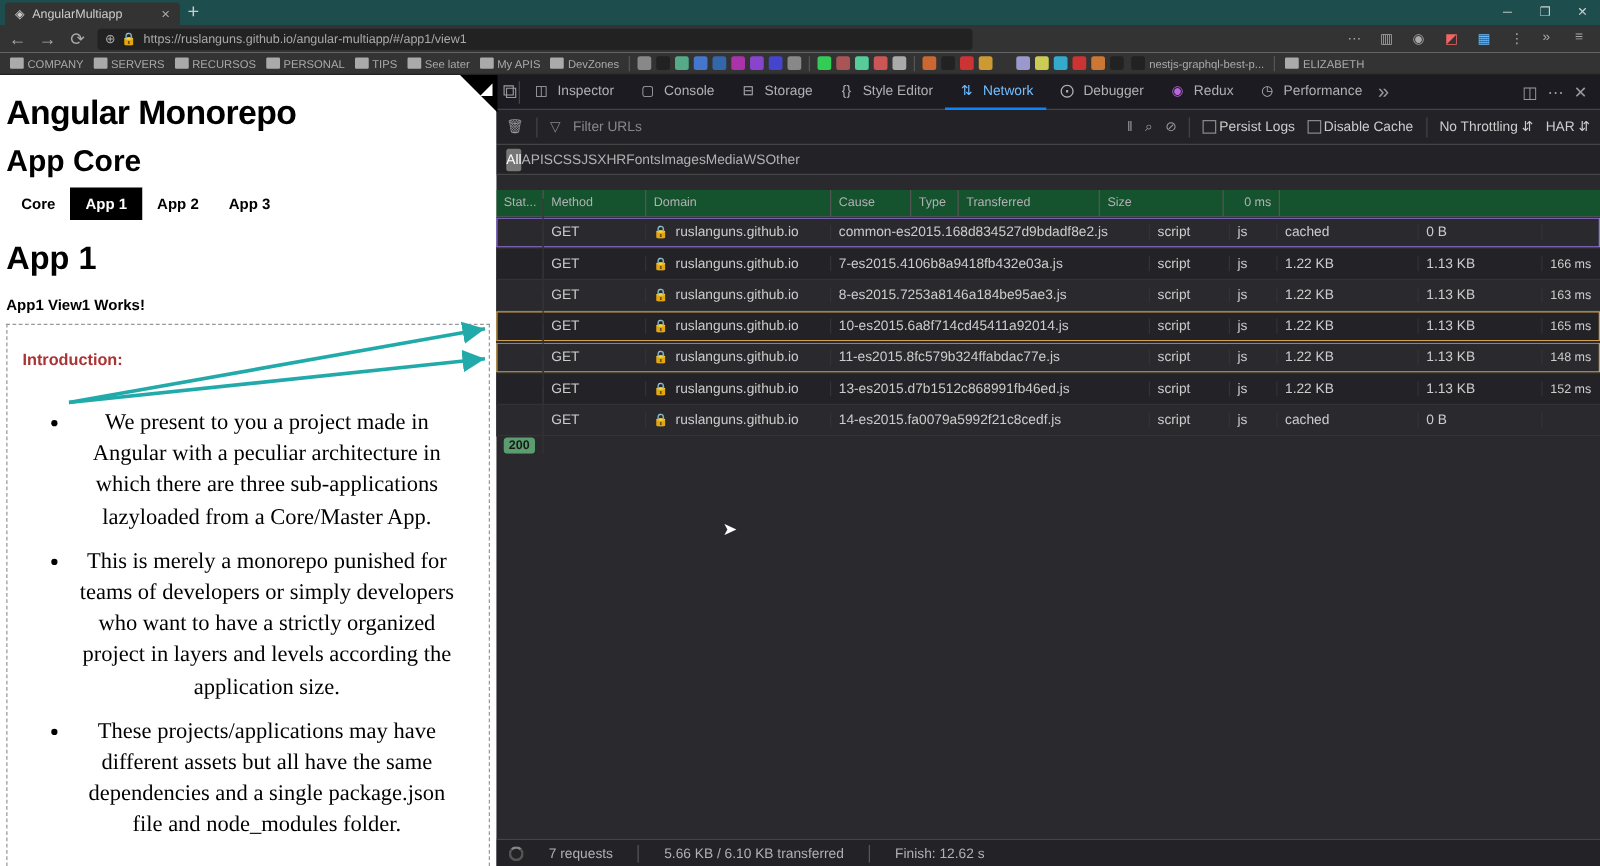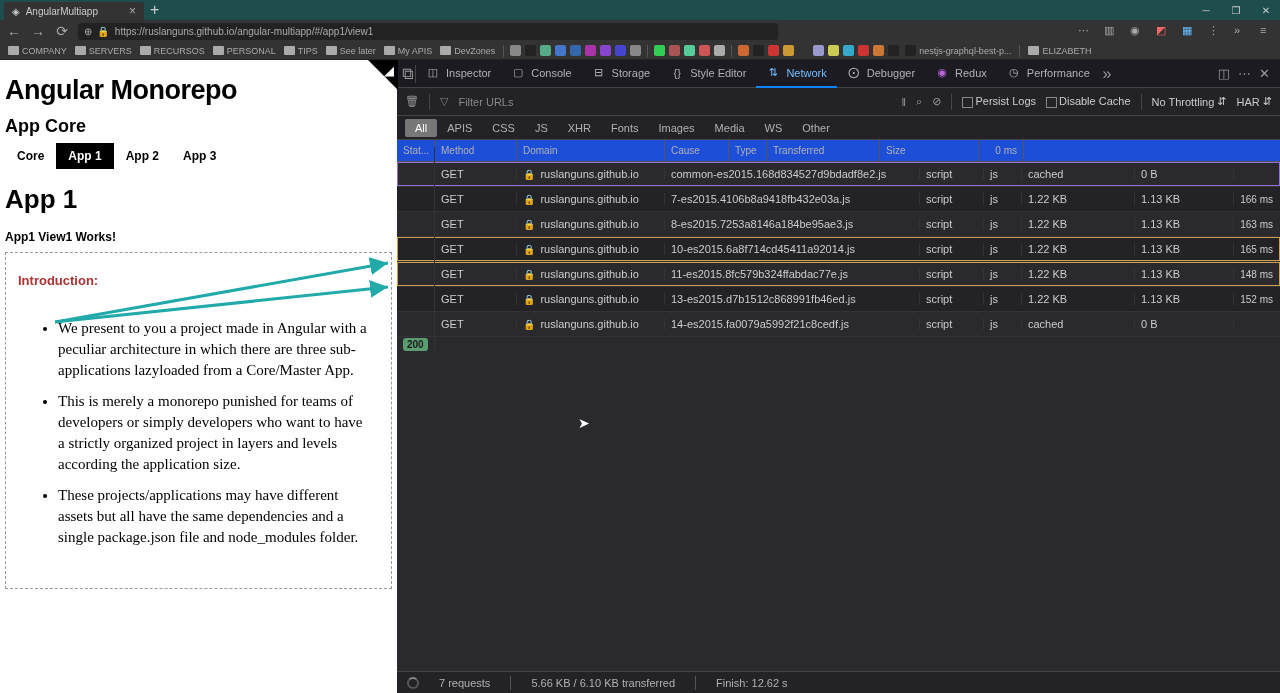--- a/index.html
+++ b/index.html
@@ -27,54 +27,54 @@
     .bm-sep { width: 1px; height: 12px; background: #555; margin: 0 2px; }
     .bm-icon { width: 11px; height: 11px; border-radius: 2px; display: inline-block; }
     
     
     .main { display: flex; height: 633px; }
     .page { width: 397px; background: #fff; padding: 5px; position: relative; }
     .devtools { flex: 1; background: #2a2a2e; color: #ccc; display: flex; flex-direction: column; }
     
     
     .page h1 { font-family: 'Arial Black', sans-serif; font-size: 27px; font-weight: 900; letter-spacing: -0.5px; margin: 10px 0 5px 0; }
-    .page h2 { font-family: 'Arial Black', sans-serif; font-size: 18px; font-weight: 900; margin: 10px 0 6px 0; }
+    .page h2 { font-family: 'Arial Black', sans-serif; font-size: 24px; font-weight: 900; margin: 10px 0 6px 0; }
     .page h3 { font-family: 'Arial Black', sans-serif; font-size: 26px; font-weight: 900; margin: 15px 0 8px 0; }
     .nav-tabs { display: flex; gap: 0; margin: 5px 0; }
     .nav-tab { padding: 6px 12px; background: #fff; color: #000; font-family: 'Arial Black', sans-serif; font-size: 12px; font-weight: 900; cursor: pointer; }
     .nav-tab.active { background: #000; color: #fff; }
     .works { font-family: 'Arial Black', sans-serif; font-size: 12px; font-weight: 900; margin: 15px 0 8px 0; }
     .intro-box { border: 1px dashed #999; padding: 20px 12px 30px 12px; margin-top: 8px; }
     .intro-title { color: #a33; font-size: 13px; font-weight: bold; font-family: 'Arial Black', sans-serif; }
     .intro-box ul { margin: 30px 0 0 40px; }
-    .intro-box li { font-family: Georgia, serif; font-size: 15px; line-height: 1.4; margin-bottom: 10px; padding-right: 10px; }
+    .intro-box li { font-family: Georgia, serif; font-size: 18px; line-height: 1.4; margin-bottom: 10px; padding-right: 10px; text-align: center; }
     .inspired { font-family: 'Arial Black', sans-serif; font-size: 12px; font-weight: 900; margin-top: 8px; }
     
     
     .dt-corner { position: absolute; right: -1px; top: 0; width: 0; height: 0; border-top: 30px solid #000; border-left: 30px solid transparent; }
     .dt-logo { position: absolute; right: 3px; top: 3px; color: #fff; font-size: 13px; z-index: 2; }
     .dt-tabs { background: #1c1b22; height: 28px; display: flex; align-items: center; padding: 0 4px; gap: 0; border-bottom: 1px solid #444; }
     .dt-tab { padding: 0 10px; height: 28px; display: flex; align-items: center; gap: 6px; font-size: 11px; color: #b1b1b3; cursor: pointer; border-bottom: 2px solid transparent; }
     .dt-tab.active { color: #75bfff; border-bottom-color: #0a84ff; }
     .dt-tab-icon { width: 14px; height: 14px; display: flex; align-items: center; justify-content: center; }
     .dt-controls-right { margin-left: auto; display: flex; gap: 8px; padding-right: 6px; }
     .dt-ctrl { color: #999; cursor: pointer; font-size: 13px; }
     
     .dt-toolbar { background: #232327; height: 28px; display: flex; align-items: center; padding: 0 8px; gap: 10px; font-size: 11px; border-bottom: 1px solid #444; }
     .filter-input { color: #888; flex: 0 0 auto; }
     .dt-toolbar-right { margin-left: auto; display: flex; align-items: center; gap: 10px; }
     .checkbox { width: 11px; height: 11px; border: 1px solid #888; display: inline-block; vertical-align: middle; margin-right: 2px; }
     .throttle { display: flex; align-items: center; gap: 3px; }
     
     .dt-filters { background: #232327; height: 24px; display: flex; align-items: center; padding: 0 8px; gap: 0; font-size: 11px; border-bottom: 1px solid #444; }
-    .filter-tab { padding: 3px 10px; color: #b1b1b3; cursor: pointer; border-radius: 2px; text-align: center; }
+    .filter-tab { padding: 3px 0; color: #b1b1b3; cursor: pointer; border-radius: 2px; text-align: center; }
     .filter-tab.active { background: #777; color: #fff; }
     
     .net-table { flex: 0 0 auto; }
-    .net-header { background: #1d4ed8; height: 22px; display: flex; font-size: 10px; color: #b1b1b3; border-bottom: 1px solid #555; }
+    .net-header { background: #14532d; height: 22px; display: flex; font-size: 10px; color: #b1b1b3; border-bottom: 1px solid #555; margin-top: 12px; }
     .net-row { height: 25px; display: flex; align-items: center; font-size: 11px; color: #ccc; border-bottom: 1px solid #333; position: relative; }
     .net-row:nth-child(odd) { background: #2a2a2e; }
     .net-row:nth-child(even) { background: #232327; }
     .col { padding: 0 6px; display: flex; align-items: center; overflow: hidden; white-space: nowrap; border-right: 1px solid #333; }
     .col-status { width: 38px; }
     .col-method { width: 82px; }
     .col-domain { width: 148px; gap: 5px; }
     .col-file { width: 255px; }
     .col-cause { width: 64px; }
     .col-type { width: 38px; }

